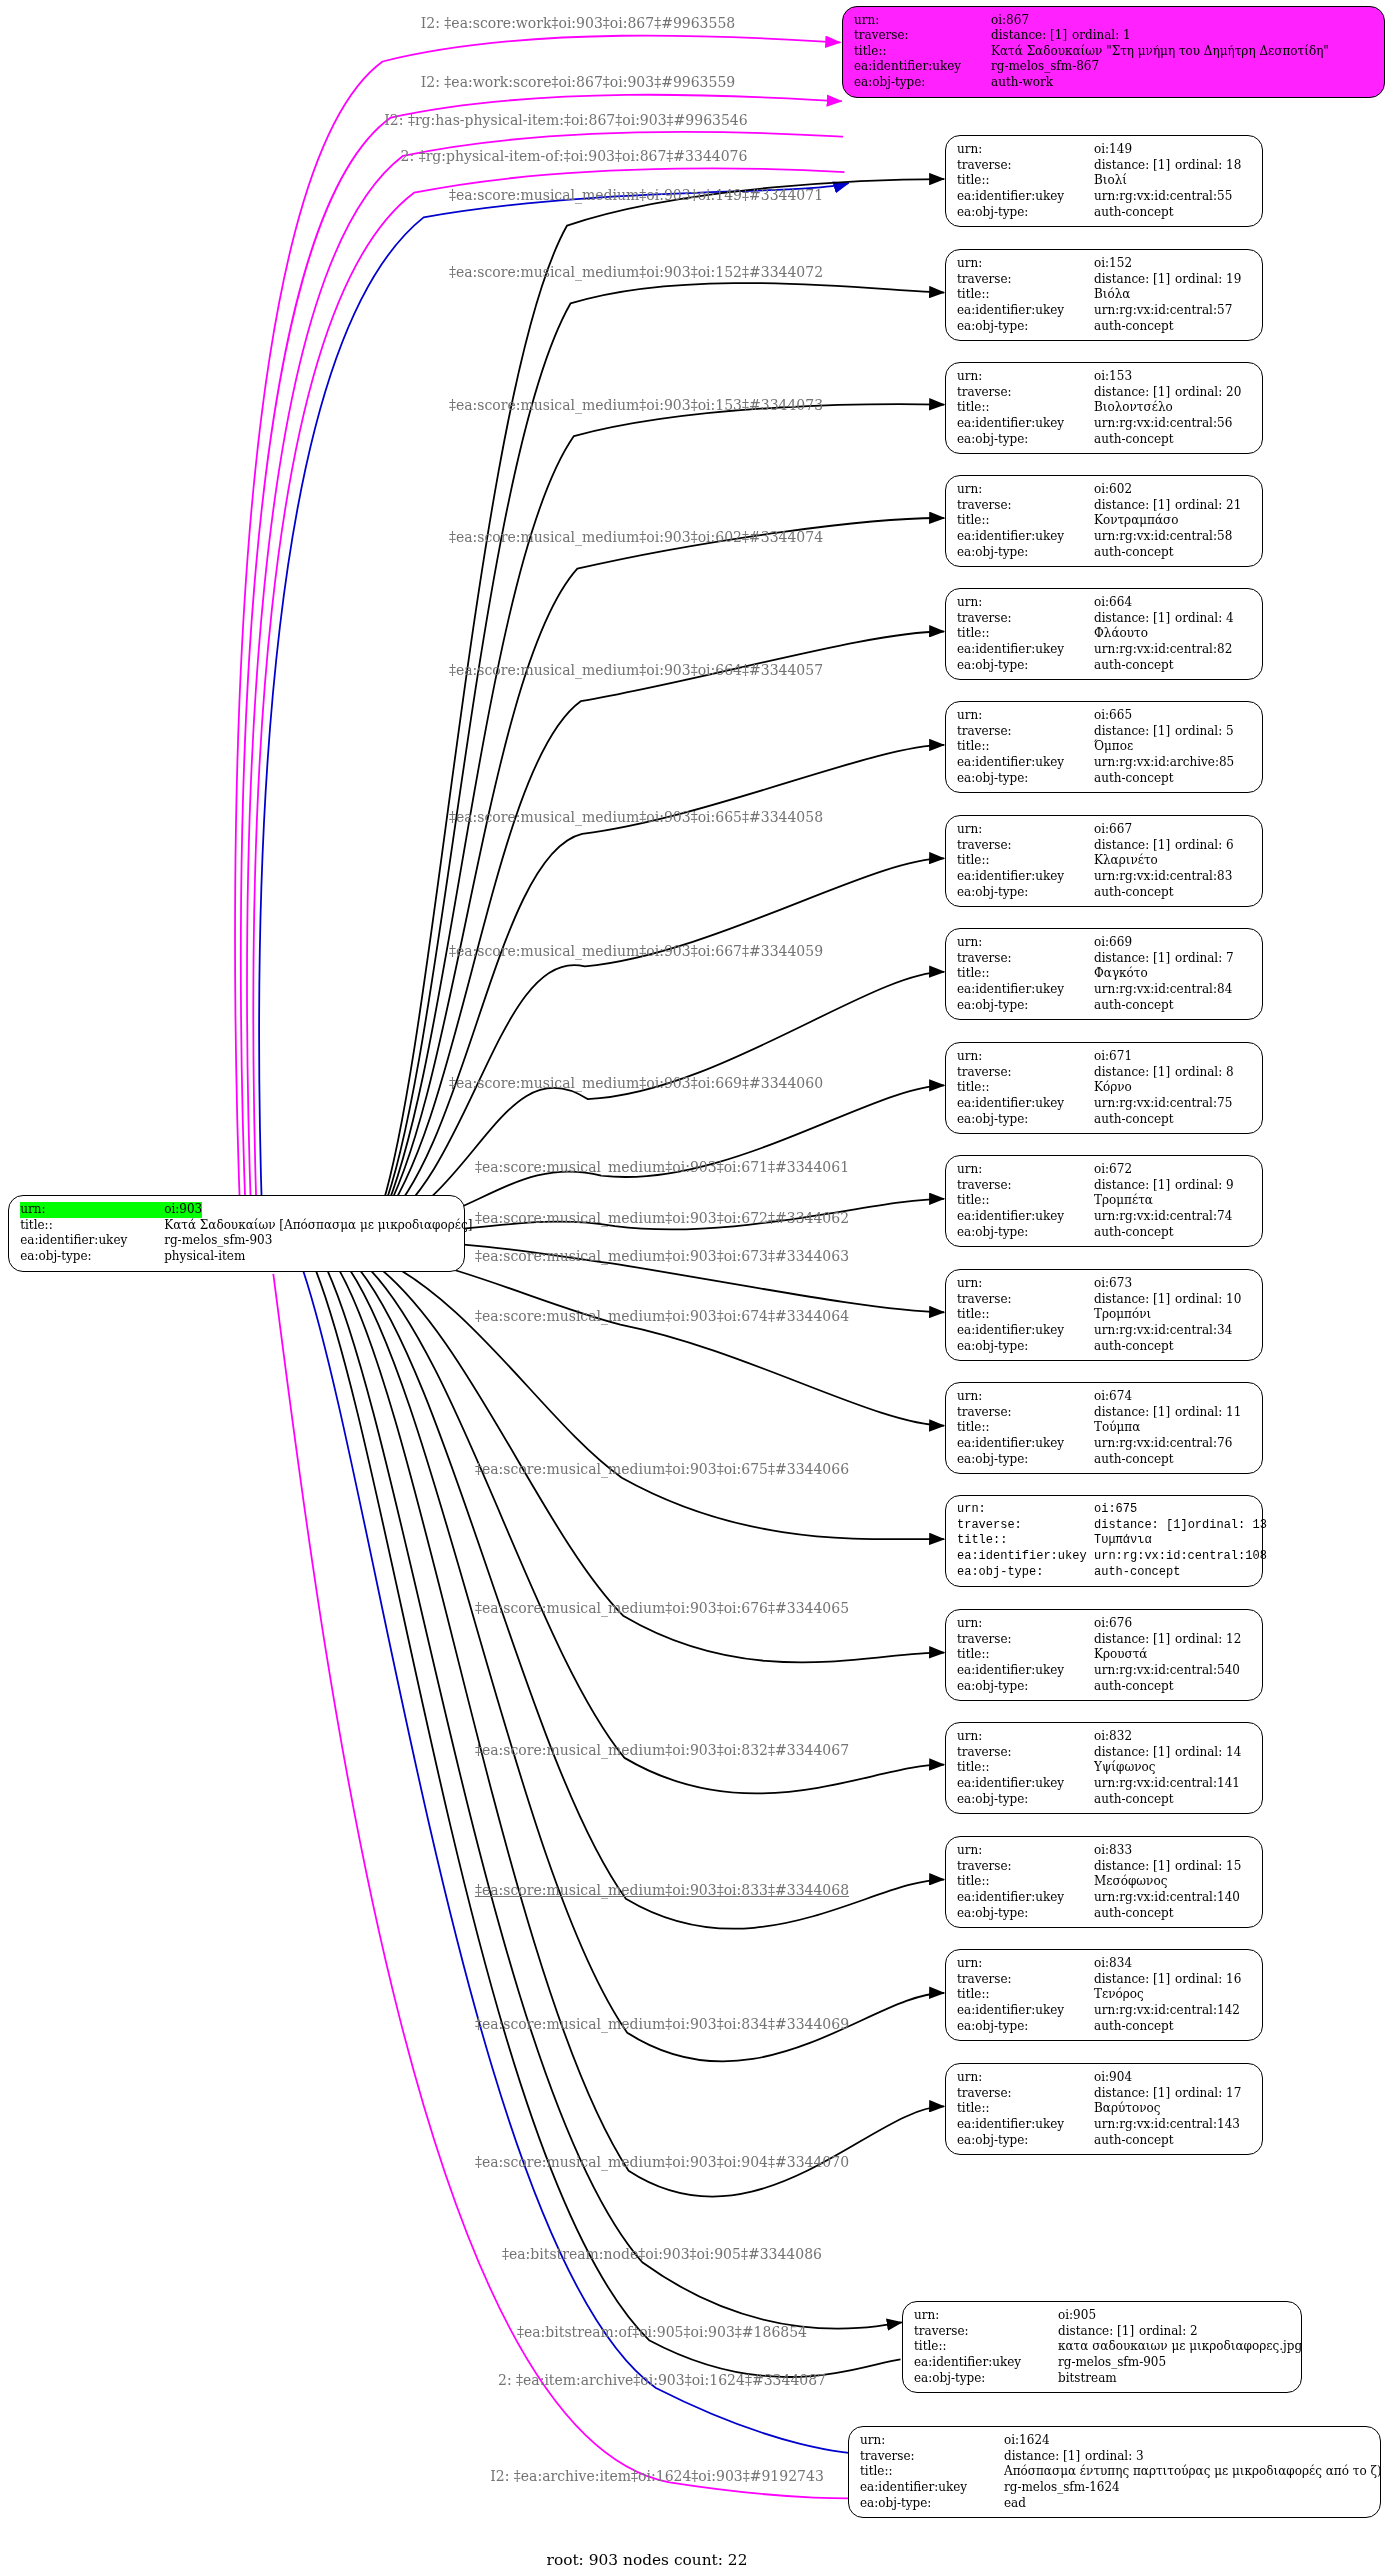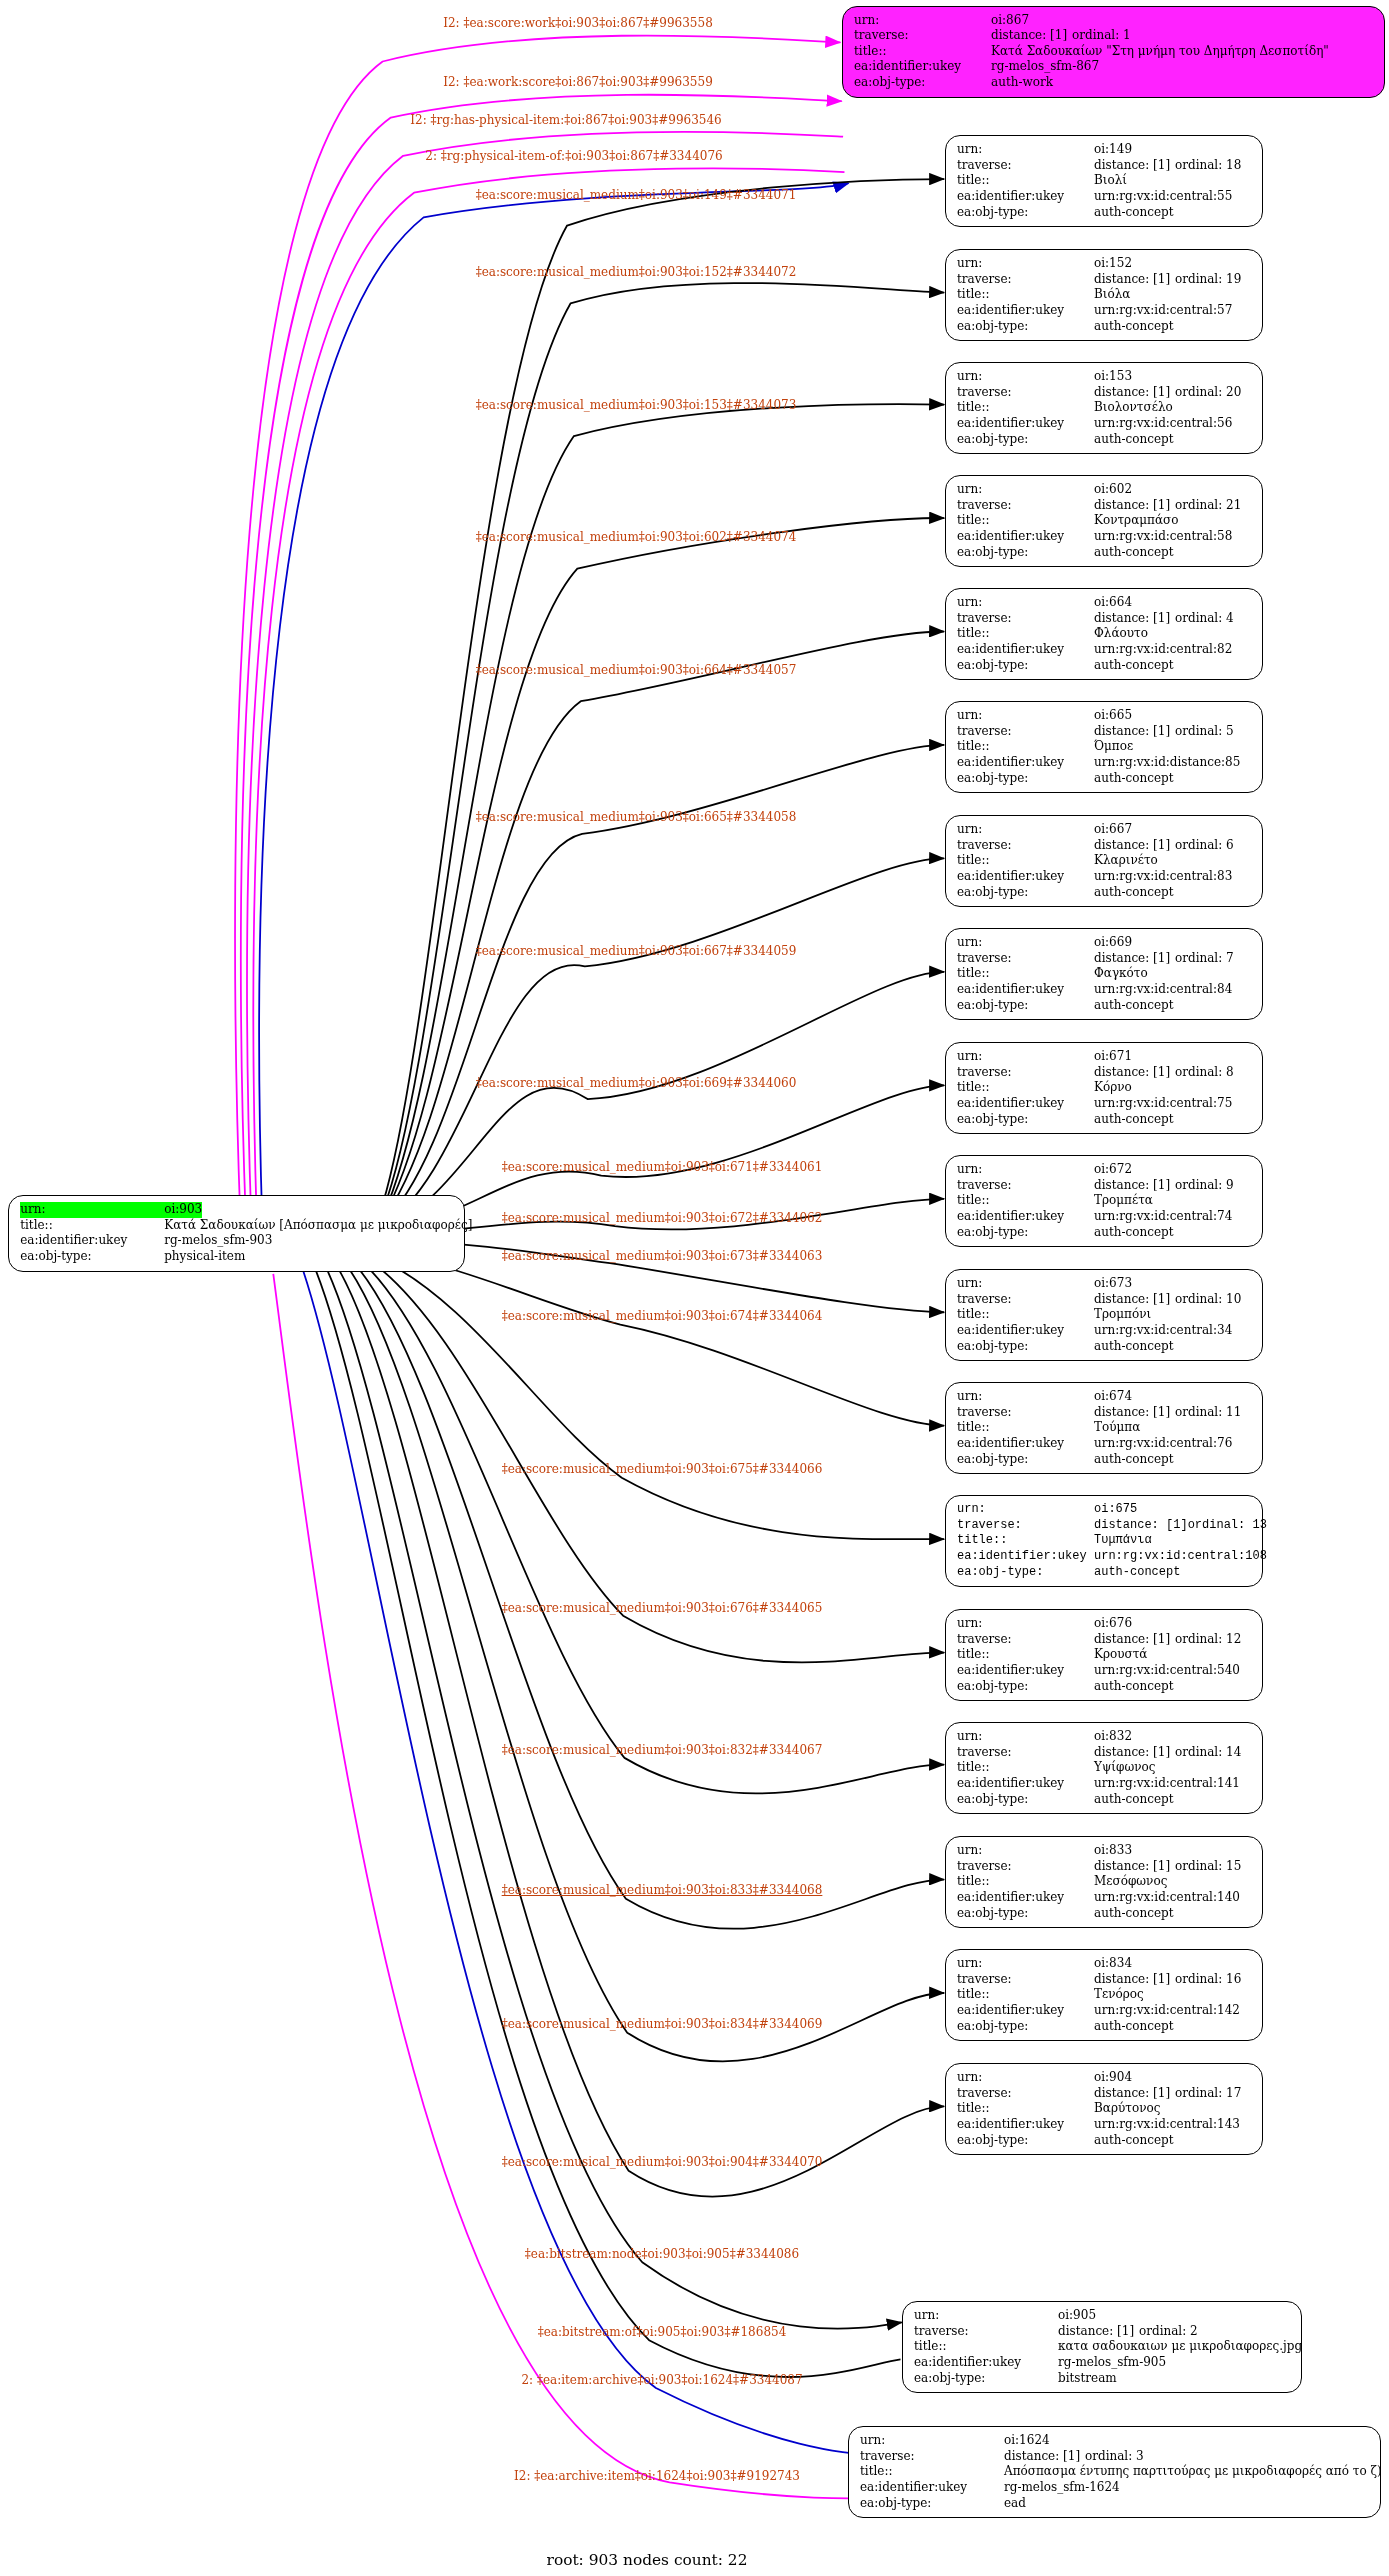--- a/index.html
+++ b/index.html
@@ -49,22 +49,22 @@
   
   .node.wk .k { width: 144px; }
 
   
   .node .row.hl .k,
   .node .row.hl .v { background: #00ff00; }
 
   
   .elabel {
     position: absolute;
-    font-size: 12px;
-    color: #c2410c;
+    font-size: 14px;
+    color: #737373;
     white-space: nowrap;
     transform: translate(-50%, -50%);
   }
   
   #footer {
     position: absolute;
     font-size: 15.4px;
     white-space: nowrap;
     transform: translateX(-50%);
   }
@@ -191,21 +191,21 @@
         <span class="row"><span class="k">urn:</span><span class="v">oi:664</span></span>
         <span class="row"><span class="k">traverse:</span><span class="v"><span class="sub d">distance: [1]</span><span class="sub">ordinal: 4</span></span></span>
         <span class="row"><span class="k">title::</span><span class="v">Φλάουτο</span></span>
         <span class="row"><span class="k">ea:identifier:ukey</span><span class="v">urn:rg:vx:id:central:82</span></span>
         <span class="row"><span class="k">ea:obj-type:</span><span class="v">auth-concept</span></span>
       </div>
       <div class="node" style="left: 945px; top: 701px; width: 318px; background: rgb(255, 255, 255);">
         <span class="row"><span class="k">urn:</span><span class="v">oi:665</span></span>
         <span class="row"><span class="k">traverse:</span><span class="v"><span class="sub d">distance: [1]</span><span class="sub">ordinal: 5</span></span></span>
         <span class="row"><span class="k">title::</span><span class="v">Όμποε</span></span>
-        <span class="row"><span class="k">ea:identifier:ukey</span><span class="v">urn:rg:vx:id:distance:85</span></span>
+        <span class="row"><span class="k">ea:identifier:ukey</span><span class="v">urn:rg:vx:id:archive:85</span></span>
         <span class="row"><span class="k">ea:obj-type:</span><span class="v">auth-concept</span></span>
       </div>
       <div class="node" style="left: 945px; top: 815px; width: 318px; background: rgb(255, 255, 255);">
         <span class="row"><span class="k">urn:</span><span class="v">oi:667</span></span>
         <span class="row"><span class="k">traverse:</span><span class="v"><span class="sub d">distance: [1]</span><span class="sub">ordinal: 6</span></span></span>
         <span class="row"><span class="k">title::</span><span class="v">Κλαρινέτο</span></span>
         <span class="row"><span class="k">ea:identifier:ukey</span><span class="v">urn:rg:vx:id:central:83</span></span>
         <span class="row"><span class="k">ea:obj-type:</span><span class="v">auth-concept</span></span>
       </div>
       <div class="node" style="left: 945px; top: 928px; width: 318px; background: rgb(255, 255, 255);">

